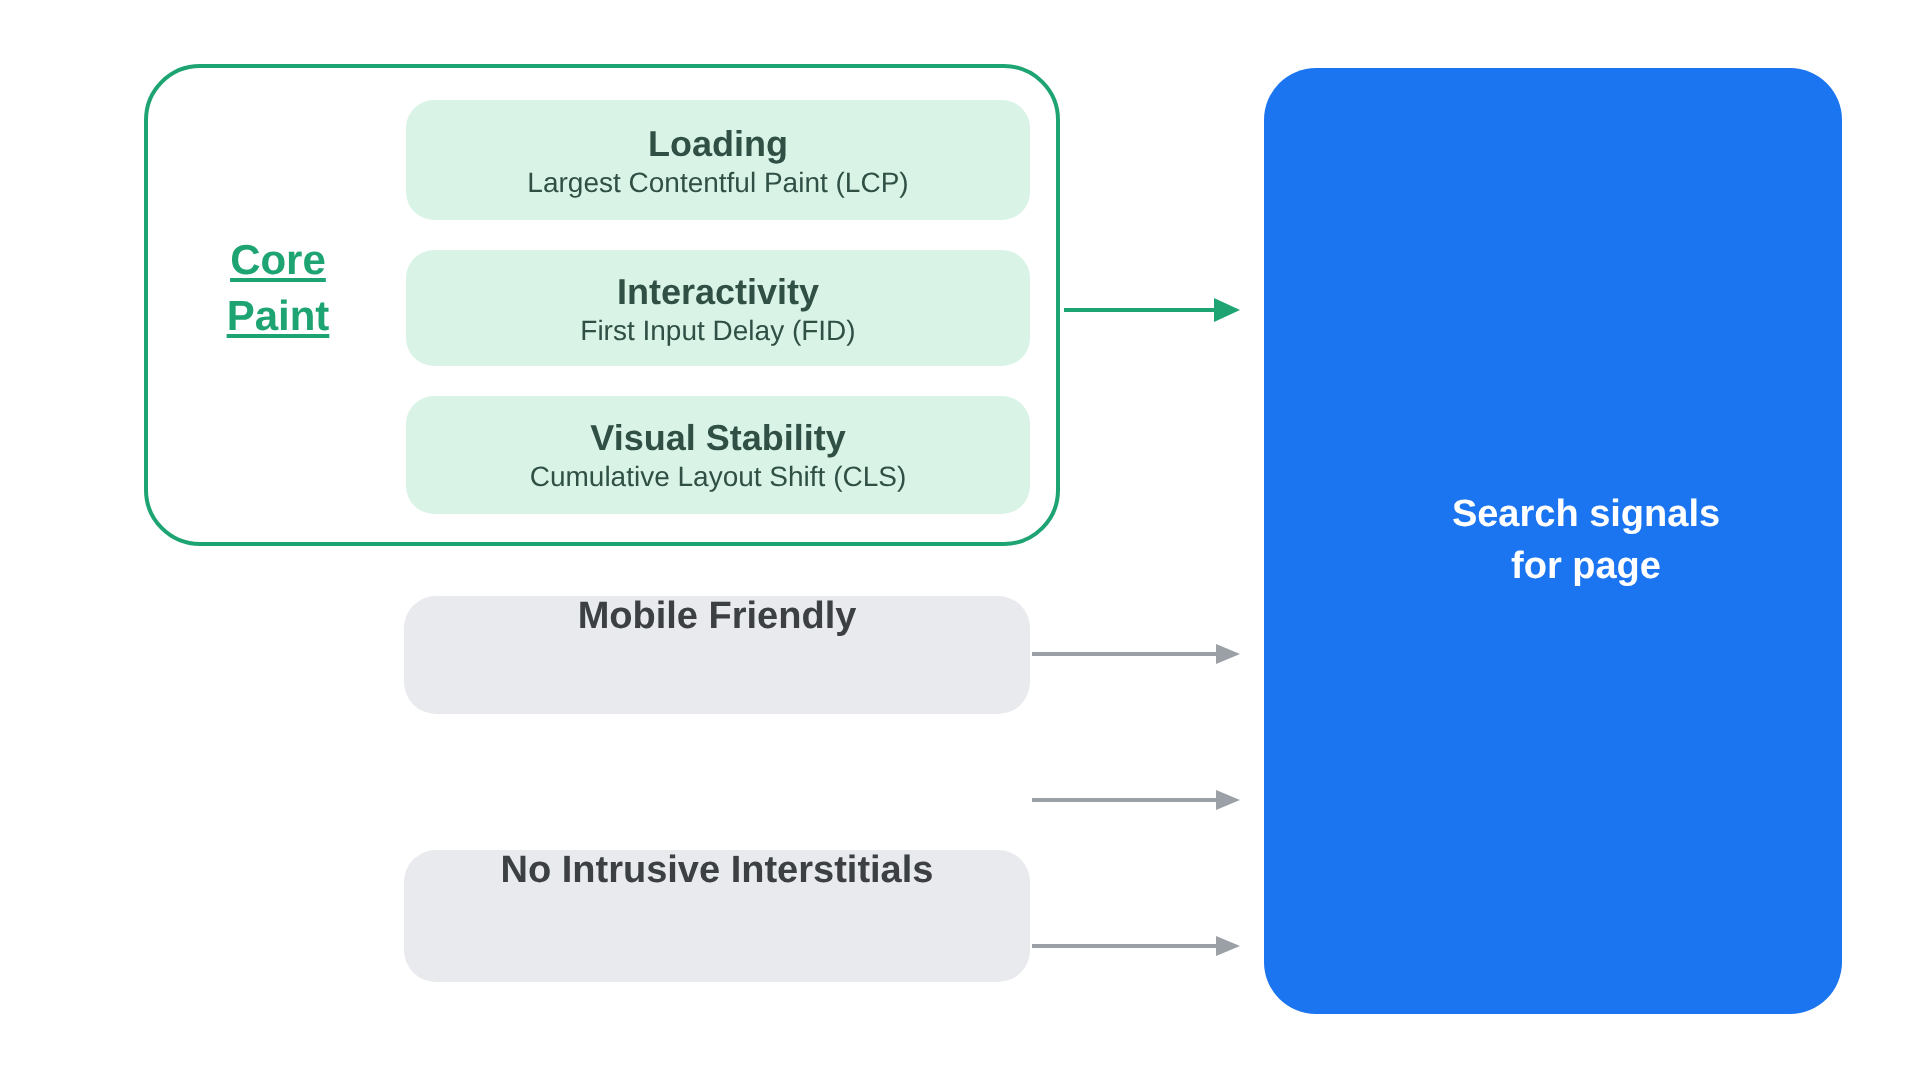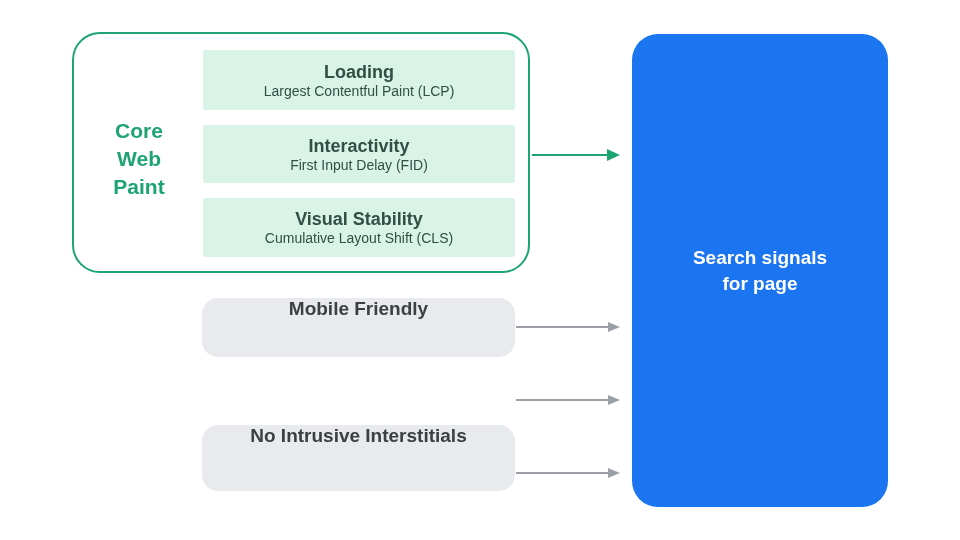--- a/index.html
+++ b/index.html
@@ -27,27 +27,28 @@
   }
   .cwv-label {
     position: absolute;
     left: 84px; top: 117px;
     width: 110px;
     text-align: center;
     color: var(--green, #1ea472);
     font-size: 21px;
     line-height: 28px;
     font-weight: 700;
+    text-decoration: underline;
   }
   .metric-card {
     position: absolute;
     left: 203px;
     width: 312px;
     background: var(--mint, #d9f3e6);
-    border-radius: 3px;
+    border-radius: 14px;
     display: flex;
     flex-direction: column;
     align-items: center;
     justify-content: center;
     text-align: center;
   }
   .metric-card.m1 { top: 50px;  height: 60px; }
   .metric-card.m2 { top: 125px; height: 58px; }
   .metric-card.m3 { top: 198px; height: 59px; }
   .metric-title {
@@ -111,32 +112,32 @@
     border-radius: 26px;
     display: flex;
     flex-direction: column;
     align-items: center;
     justify-content: center;
     text-align: center;
     color: #ffffff;
     font-size: 19px;
     line-height: 26px;
     font-weight: 700;
+    padding-left: 33px;
   }
 </style>
 </head>
 <body>
 
 <div class="canvas">
 
   <div class="cwv-box"></div>
 
   <div class="cwv-label">
     <div>Core</div>
-    <div>Web</div>
     <div>Paint</div>
   </div>
 
   <div class="metric-card m1">
     <div class="metric-title">Loading</div>
     <div class="metric-subtitle">Largest Contentful Paint (LCP)</div>
   </div>
 
   <div class="metric-card m2">
     <div class="metric-title">Interactivity</div>

